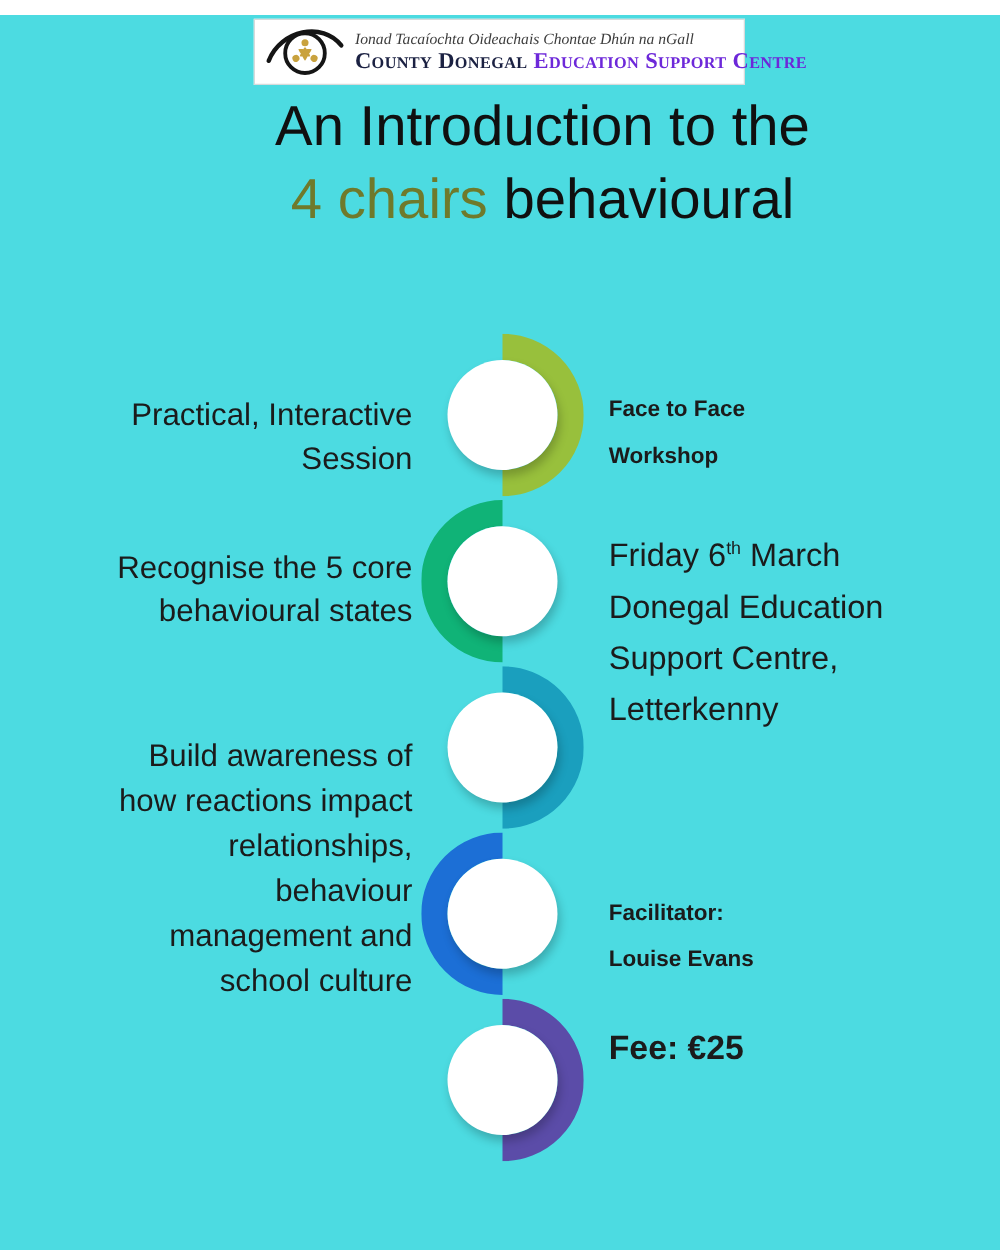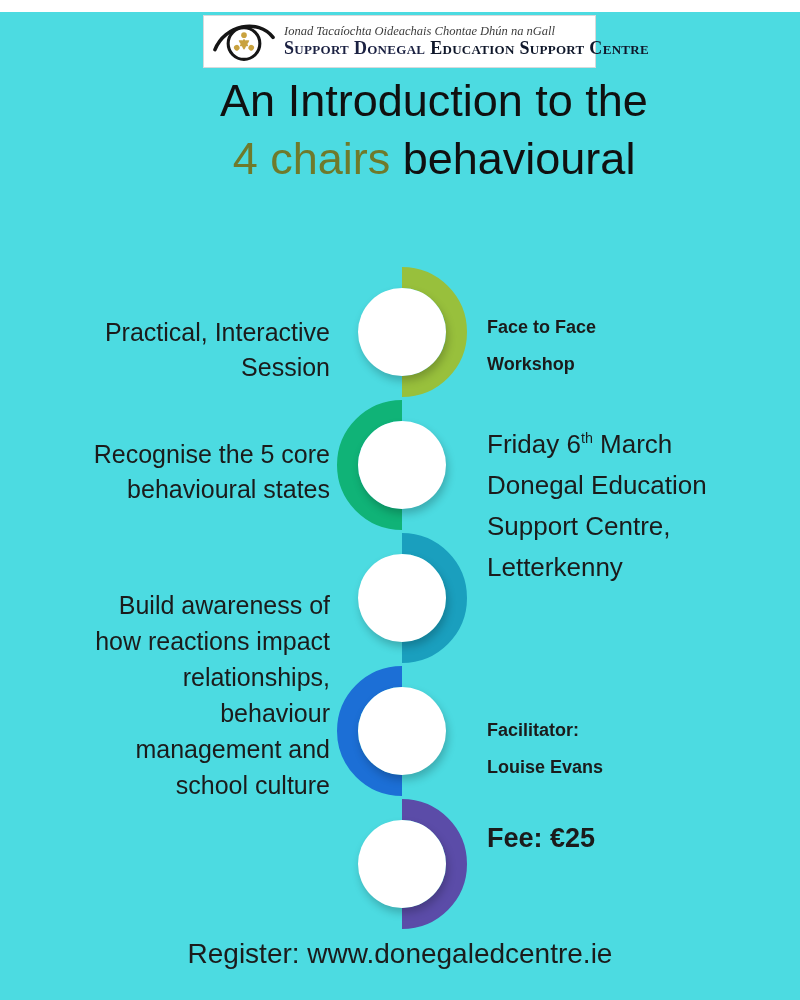--- a/index.html
+++ b/index.html
@@ -62,21 +62,21 @@
             </g>
           <g transform="rotate(240,36,29)">
               <circle cx="36" cy="19.5" r="3.2"></circle>
               <path d="M36,23.5 C32.5,27 32.5,32 36,36 C39.5,32 39.5,27 36,23.5 Z"></path>
             </g>
         </g>
       </svg>
     </span>
     <div class="banner-text">
       <span class="banner-irish">Ionad Tacaíochta Oideachais Chontae Dhún na nGall</span>
-      <span class="banner-en"><span style="color: rgb(27, 33, 66);">Support Donegal </span><span style="color: #0f172a;">Education Support Centre</span></span>
+      <span class="banner-en"><span style="color: rgb(27, 33, 66);">County Donegal </span><span style="color: #6d28d9;">Education Support Centre</span></span>
     </div>
   </div>
 
   <div class="title">
     <div>An Introduction to the</div>
     <div><span style="color: rgb(111, 122, 43);">4 chairs</span><span> behavioural</span></div>
   </div>
 
   <div>
       <div class="ring right" style="top: 255px; border-color: rgb(152, 192, 60);"></div>
@@ -96,15 +96,14 @@
   <div class="left-item" id="left-item-3" style="top:575px;">Build awareness of<br>how reactions impact<br>relationships,<br>behaviour<br>management and<br>school culture</div>
 
   <div class="right-item bold-block" style="top:297px;">Face to Face<br>Workshop</div>
   <div class="right-item reg-block" style="top:412px;">
     <div><span>Friday 6</span><sup>th</sup><span> March</span></div>
     <div>Donegal Education<br>Support Centre,<br>Letterkenny</div>
   </div>
   <div class="right-item bold-block" style="top:700px;">Facilitator:<br>Louise Evans</div>
   <div class="right-item bold-block" style="top:808px;font-size:27px;">Fee: €25</div>
 
-  <div class="footer">Register: www.donegaledcentre.ie</div>
 
 </div>
 
 </body></html>

